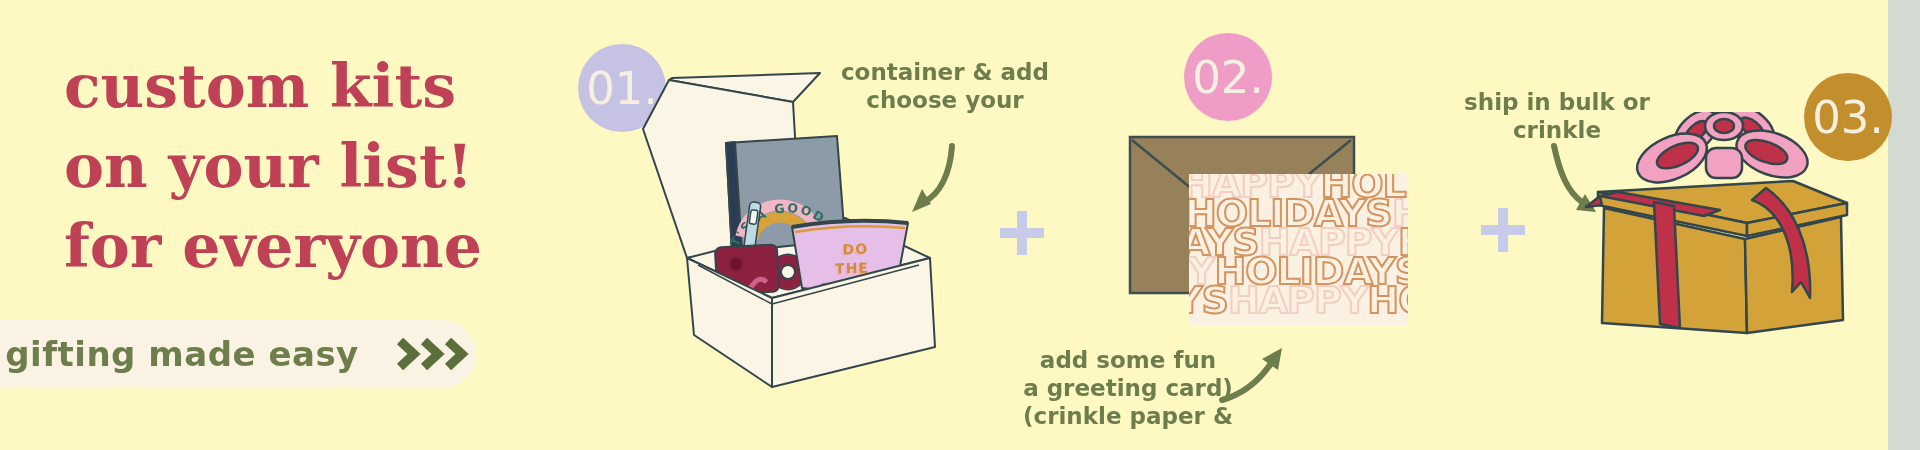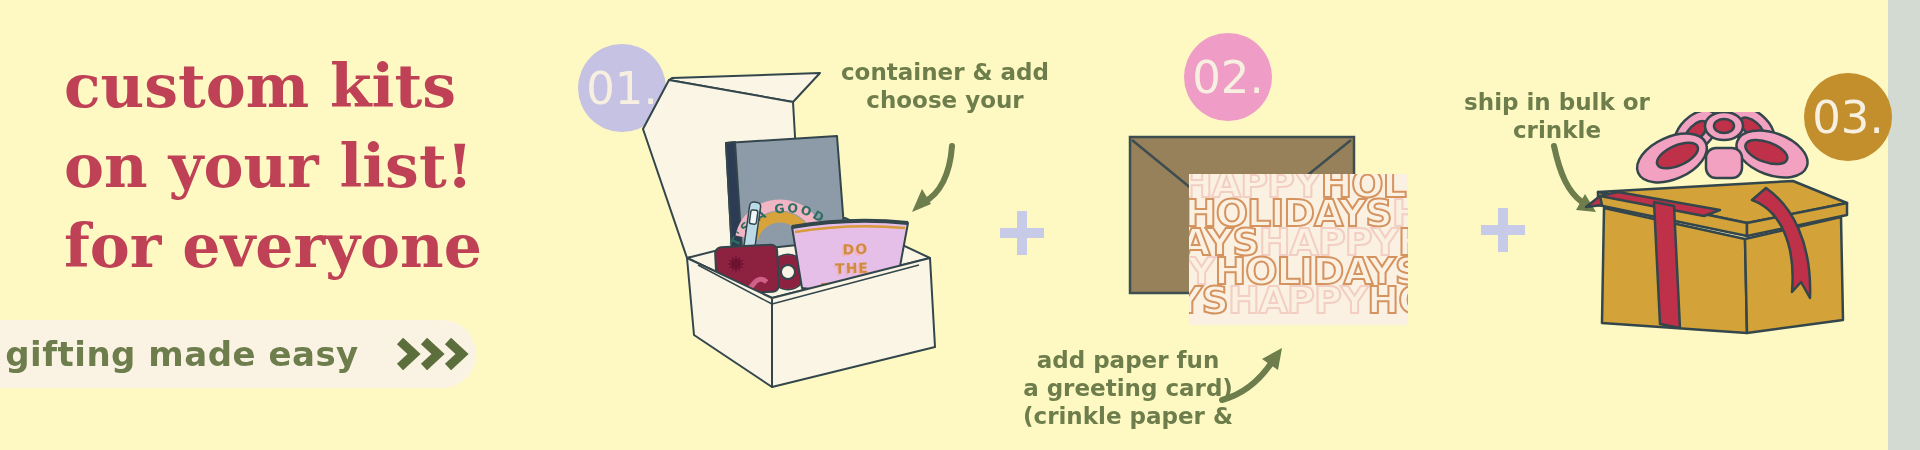--- a/index.html
+++ b/index.html
@@ -166,21 +166,21 @@
 
   <div class="card">
     <div class="card-row r1"><span class="seg-pink">HAPPY</span><span class="seg-orange">HOLID</span></div>
     <div class="card-row r2"><span class="seg-orange">HOLIDAYS</span><span class="seg-pink">HA</span></div>
     <div class="card-row r3"><span class="seg-orange">AYS</span><span class="seg-pink">HAPPY</span><span class="seg-orange">H</span></div>
     <div class="card-row r4"><span class="seg-pink">PY</span><span class="seg-orange">HOLIDAYS</span></div>
     <div class="card-row r5"><span class="seg-orange">YS</span><span class="seg-pink">HAPPY</span><span class="seg-orange">HO</span></div>
   </div>
 
   <div class="caption caption-2">
-    <div>add paper fun</div>
+    <div>add some fun</div>
     <div>a greeting card)</div>
     <div>(crinkle paper &amp;</div>
   </div>
 
   <svg class="abs" style="left:1214px;top:338px;" width="84" height="72" viewBox="0 0 84 72">
     <path d="M8,62 C30,56 46,42 58,24" fill="none" stroke="#6d7d4c" stroke-width="6" stroke-linecap="round"></path>
     <polygon points="68,10 64,32 48,21" fill="#6d7d4c"></polygon>
   </svg>
 
   <svg class="abs" style="left:1480px;top:207px;" width="46" height="46" viewBox="0 0 46 46">

